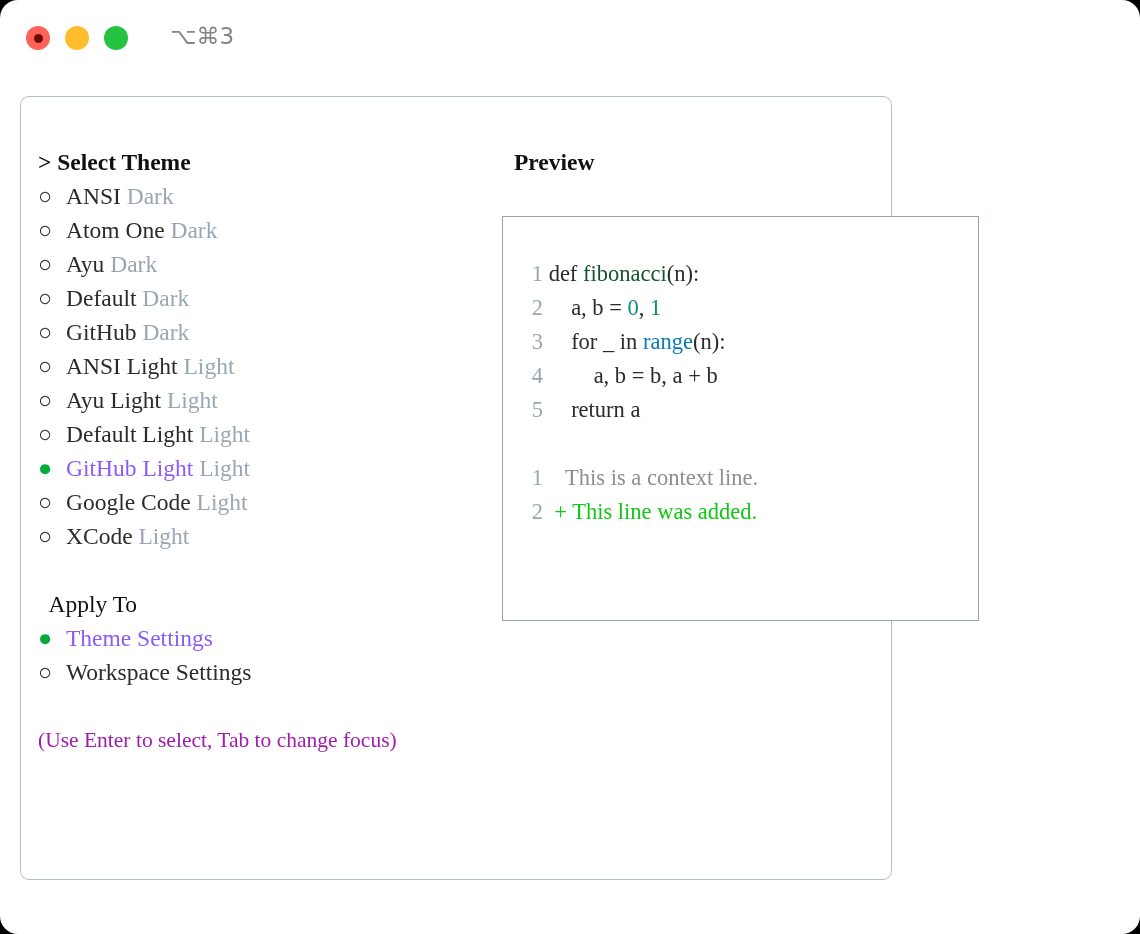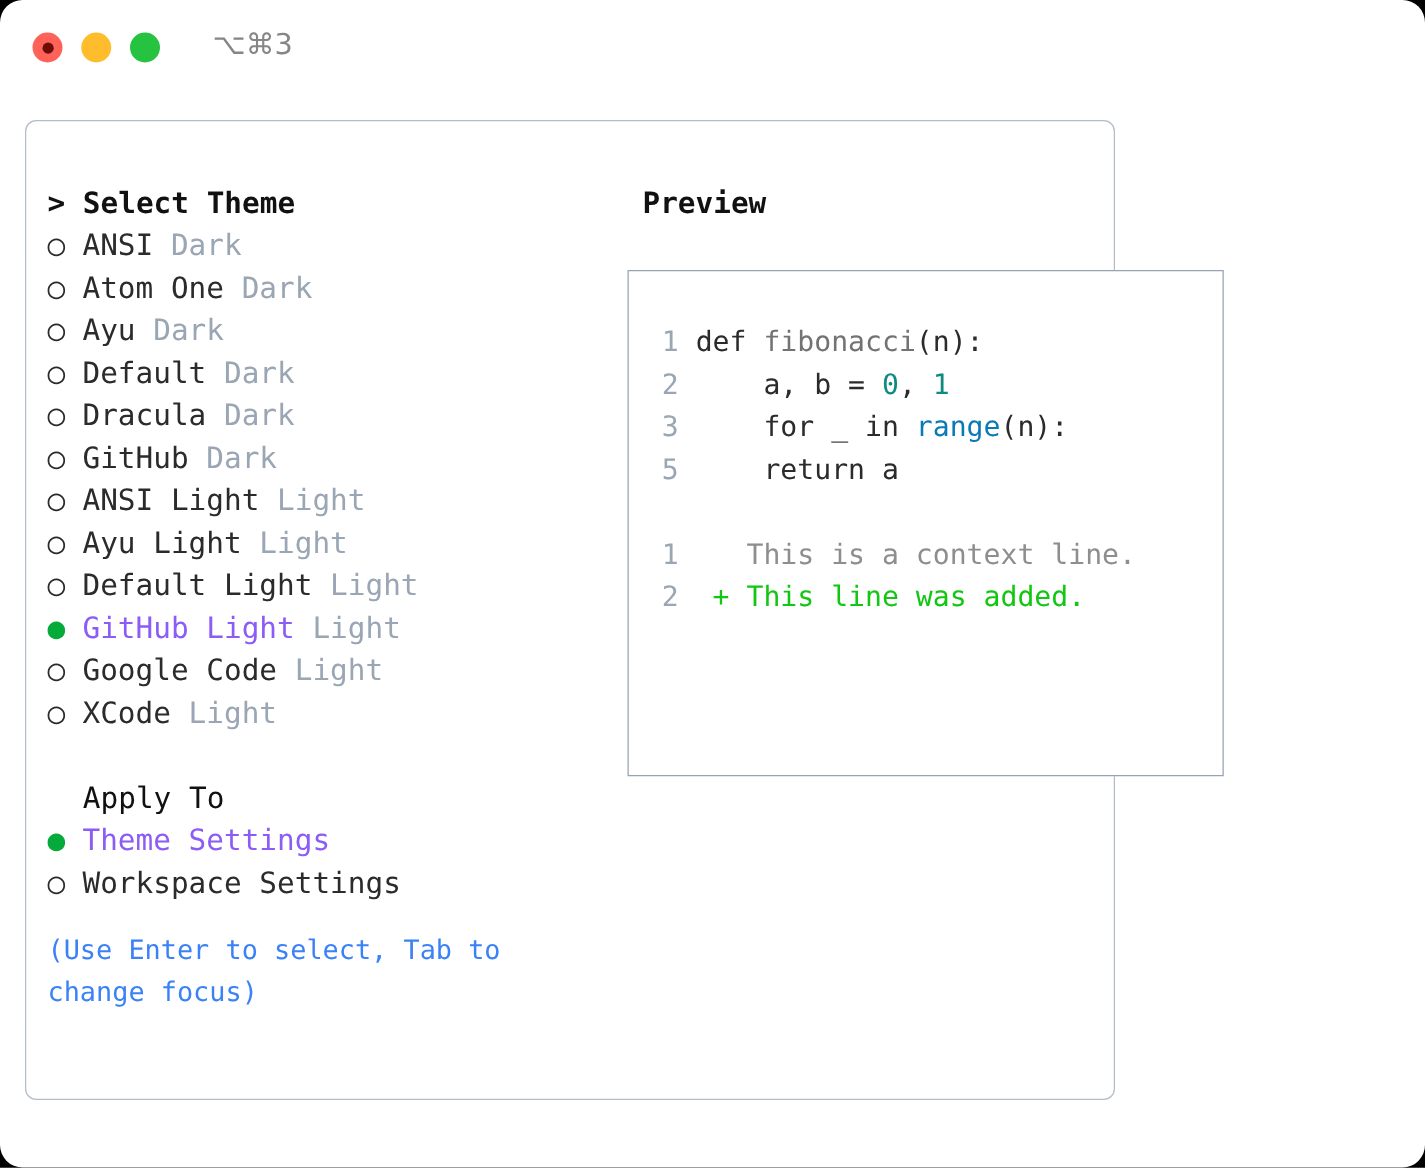--- a/index.html
+++ b/index.html
@@ -65,20 +65,21 @@
   
   #dialog {
     position: absolute;
     left: 20px;
     top: 96px;
     width: 872px;
     height: 784px;
     border: 1.6px solid #b3bdca;
     border-radius: 9px;
     background: #ffffff;
+    font-family: Liberation Serif, serif;
   }
   #dialog-body {
     position: absolute;
     left: 0; top: 0;
     width: 100%;
     height: 100%;
     padding: 48px 22px 0 17px;
   }
   .columns {
     display: flex;
@@ -112,24 +113,24 @@
   .opt-label { color: #2b2b2b; }
   .opt-kind { color: #9aa6b4; }
   .subhead {
     font-size: 23.5px;
     line-height: 34px;
     color: #111111;
     white-space: pre;
   }
   .spacer-row { height: 34px; }
   .hint {
-    margin-top: 21px;
+    margin-top: 34px;
     font-size: 21.5px;
     line-height: 34px;
-    color: #3b82f6;
+    color: #a21caf;
     width: 404px;
     word-spacing: 0px;
   }
 
   
   .preview-title {
     font-size: 23.5px;
     line-height: 34px;
     color: #111111;
     font-weight: bold;
@@ -150,21 +151,21 @@
     white-space: pre;
     color: #2b2b2b;
   }
   .gutter {
     display: inline-block;
     width: 24px;
     text-align: right;
     color: #9aa6b4;
   }
   .code-text { color: #2b2b2b; }
-  .tok-fn { color: #737373; margin-top: 20px; }
+  .tok-fn { color: #14532d; margin-top: 20px; }
   .tok-num { color: #0d8b7e; }
   .tok-call { color: #0a7ab5; }
   .blank-line { height: 34px; }
   .diff-ctx { color: #8e8e8e; }
   .diff-del { color: #c81e1e; }
   .diff-add { color: #12c712; }
 </style>
 </head>
 <body>
 
@@ -186,21 +187,20 @@
       <div class="columns">
 
         <div class="col-left">
           <div class="section-title"><span>&gt; </span><span>Select Theme</span></div>
 
           <div id="theme-list">
               <div class="opt-row"><span class="marker">○ </span><span class="opt-label">ANSI </span><span class="opt-kind">Dark</span></div>
               <div class="opt-row"><span class="marker">○ </span><span class="opt-label">Atom One </span><span class="opt-kind">Dark</span></div>
               <div class="opt-row"><span class="marker">○ </span><span class="opt-label">Ayu </span><span class="opt-kind">Dark</span></div>
               <div class="opt-row"><span class="marker">○ </span><span class="opt-label">Default </span><span class="opt-kind">Dark</span></div>
-              <div class="opt-row"><span class="marker">○ </span><span class="opt-label">Dracula </span><span class="opt-kind">Dark</span></div>
               <div class="opt-row"><span class="marker">○ </span><span class="opt-label">GitHub </span><span class="opt-kind">Dark</span></div>
               <div class="opt-row"><span class="marker">○ </span><span class="opt-label">ANSI Light </span><span class="opt-kind">Light</span></div>
               <div class="opt-row"><span class="marker">○ </span><span class="opt-label">Ayu Light </span><span class="opt-kind">Light</span></div>
               <div class="opt-row"><span class="marker">○ </span><span class="opt-label">Default Light </span><span class="opt-kind">Light</span></div>
               <div class="opt-row selected"><span class="marker sel">● </span><span class="opt-label">GitHub Light </span><span class="opt-kind">Light</span></div>
               <div class="opt-row"><span class="marker">○ </span><span class="opt-label">Google Code </span><span class="opt-kind">Light</span></div>
               <div class="opt-row"><span class="marker">○ </span><span class="opt-label">XCode </span><span class="opt-kind">Light</span></div>
             </div>
 
           <div class="spacer-row"></div>
@@ -214,20 +214,21 @@
           <div class="hint">(Use Enter to select, Tab to change focus)</div>
         </div>
 
         <div class="col-right">
           <div class="preview-title">Preview</div>
           <div id="preview-panel">
             <div id="code-block">
                 <div class="code-line"><span class="gutter">1</span><span class="code-text"> </span><span class="code-text">def </span><span class="tok-fn">fibonacci</span><span class="code-text">(n):</span></div>
                 <div class="code-line"><span class="gutter">2</span><span class="code-text"> </span><span class="code-text">    a, b = </span><span class="tok-num">0</span><span class="code-text">, </span><span class="tok-num">1</span></div>
                 <div class="code-line"><span class="gutter">3</span><span class="code-text"> </span><span class="code-text">    for _ in </span><span class="tok-call">range</span><span class="code-text">(n):</span></div>
+                <div class="code-line"><span class="gutter">4</span><span class="code-text"> </span><span class="code-text">        a, b = b, a + b</span></div>
                 <div class="code-line"><span class="gutter">5</span><span class="code-text"> </span><span class="code-text">    return a</span></div>
               </div>
             <div class="blank-line"></div>
             <div id="diff-block">
                 <div class="code-line"><span class="gutter">1</span><span class="diff-ctx">    This is a context line.</span></div>
                 <div class="code-line"><span class="gutter">2</span><span class="diff-add">  + This line was added.</span></div>
               </div>
           </div>
         </div>
 

